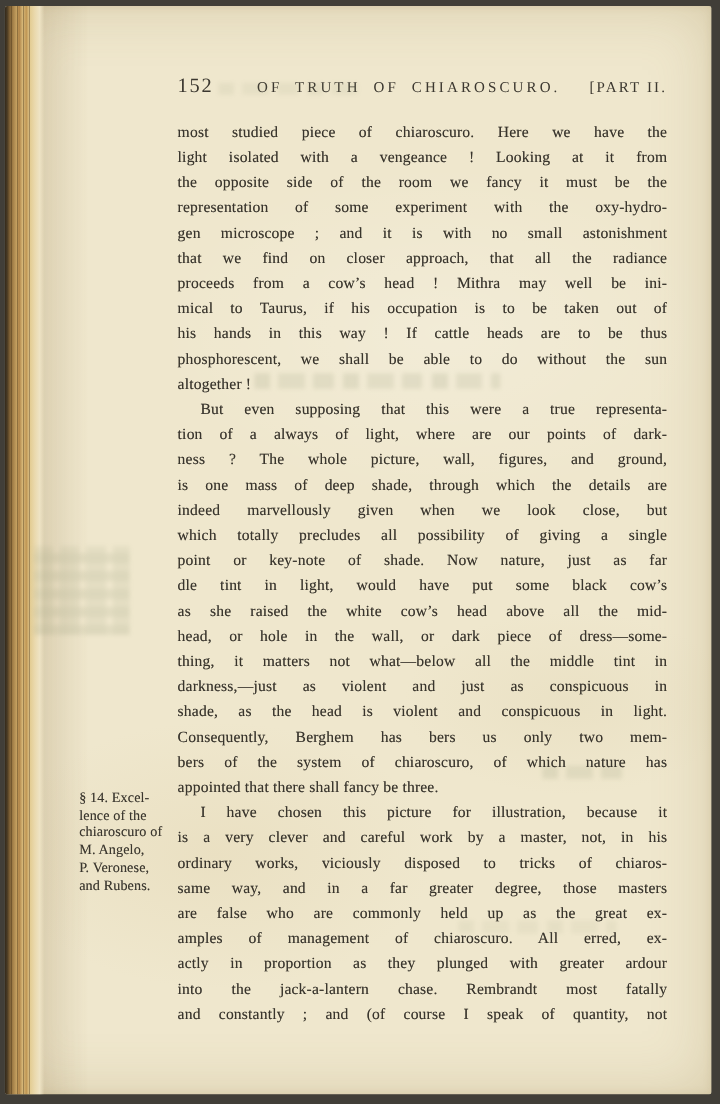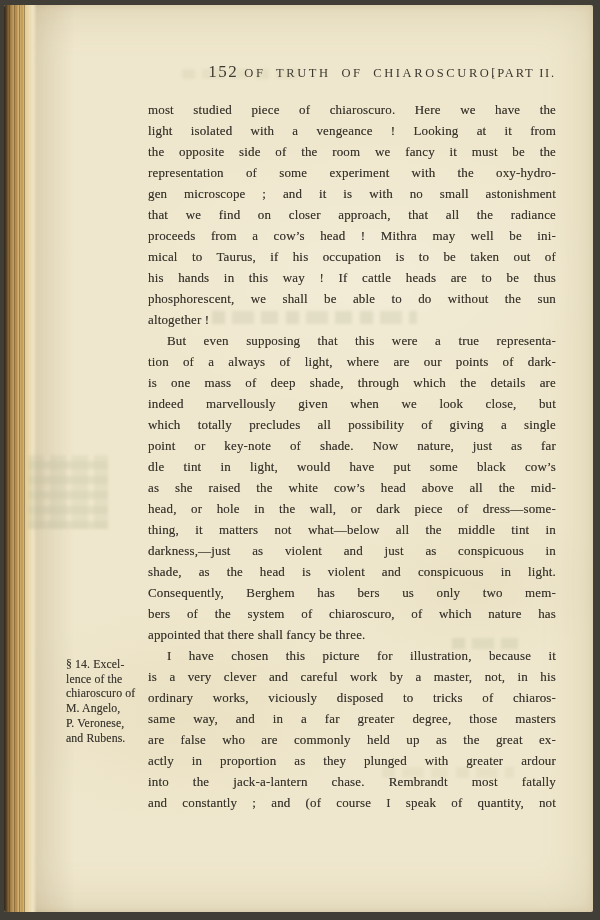--- a/index.html
+++ b/index.html
@@ -36,21 +36,21 @@
         #e3cc92 21px,#ead9ad 25px,#eee3c4 29px,rgba(238,227,196,0) 33px),
       linear-gradient(90deg, rgba(130,100,50,0.28) 0px, rgba(130,100,50,0) 70px);
     background-size:24px 100%,100% 100%,100% 100%;
     background-repeat:no-repeat;
     border-radius:2px 0 0 2px;
     pointer-events:none;
   }
   
   #running-head{
     position:absolute;left:144px;top:57px;width:408px;
-    display:flex;align-items:baseline;justify-content:flex-end;
+    display:flex;align-items:baseline;justify-content:space-between;
     color:#3b372f;
   }
   #page-number{font-size:17px;letter-spacing:1.5px;}
   #running-title{
     font-size:12.5px;letter-spacing:2.6px;word-spacing:5px;
     transform:translateX(6px);
   }
   #part-label{font-size:12.5px;letter-spacing:1.8px;}
   
   #body-text{
@@ -129,37 +129,39 @@
         <div class="line">representation of some experiment with the oxy-hydro-</div>
         <div class="line">gen microscope ; and it is with no small astonishment</div>
         <div class="line">that we find on closer approach, that all the radiance</div>
         <div class="line">proceeds from a cow’s head !  Mithra may well be ini-</div>
         <div class="line">mical to Taurus, if his occupation is to be taken out of</div>
         <div class="line">his hands in this way !  If cattle heads are to be thus</div>
         <div class="line">phosphorescent, we shall be able to do without the sun</div>
         <div class="line short">altogether !</div>
         <div class="line indent">But even supposing that this were a true representa-</div>
         <div class="line">tion of a always of light, where are our points of dark-</div>
+        <div class="line">ness ?  The whole picture, wall, figures, and ground,</div>
         <div class="line">is one mass of deep shade, through which the details are</div>
         <div class="line">indeed marvellously given when we look close, but</div>
         <div class="line">which totally precludes all possibility of giving a single</div>
         <div class="line">point or key-note of shade.  Now nature, just as far</div>
         <div class="line">dle tint in light, would have put some black cow’s</div>
         <div class="line">as she raised the white cow’s head above all the mid-</div>
         <div class="line">head, or hole in the wall, or dark piece of dress—some-</div>
         <div class="line">thing, it matters not what—below all the middle tint in</div>
         <div class="line">darkness,—just as violent and just as conspicuous in</div>
         <div class="line">shade, as the head is violent and conspicuous in light.</div>
         <div class="line">Consequently, Berghem has bers us only two mem-</div>
         <div class="line">bers of the system of chiaroscuro, of which nature has</div>
         <div class="line short">appointed that there shall fancy be three.</div>
         <div class="line indent">I have chosen this picture for illustration, because it</div>
         <div class="line">is a very clever and careful work by a master, not, in his</div>
         <div class="line">ordinary works, viciously disposed to tricks of chiaros-</div>
         <div class="line">same way, and in a far greater degree, those masters</div>
         <div class="line">are false who are commonly held up as the great ex-</div>
+        <div class="line">amples of management of chiaroscuro.  All erred, ex-</div>
         <div class="line">actly in proportion as they plunged with greater ardour</div>
         <div class="line">into the jack-a-lantern chase.  Rembrandt most fatally</div>
         <div class="line">and constantly ; and (of course I speak of quantity, not</div>
       </div>
 
   </div>
 </div>
 
 </body></html>

